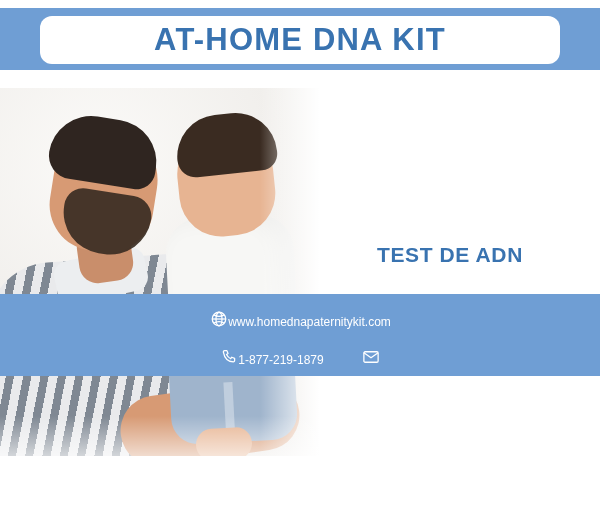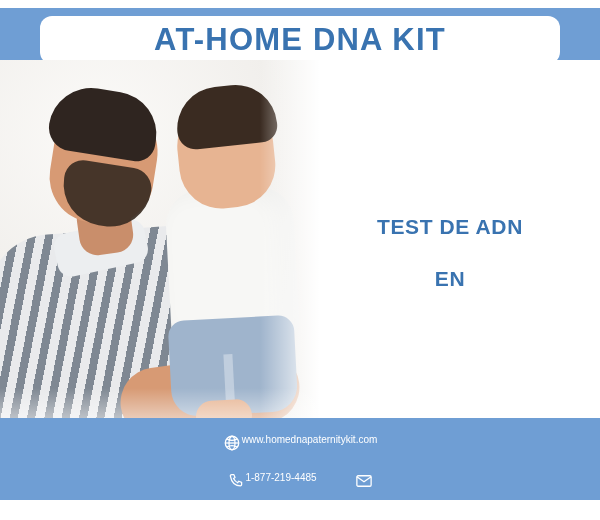--- a/index.html
+++ b/index.html
@@ -9,21 +9,21 @@
   body {
     width: 600px;
     height: 520px;
     font-family: "Liberation Sans", sans-serif;
     background: #ffffff;
     overflow: hidden;
   }
   .poster {
     position: relative;
     width: 600px;
-    height: 500px;
+    height: 376px;
     background: #ffffff;
     box-sizing: border-box;
   }
 
   
   .header-band {
     position: absolute;
     left: 0;
     top: 8px;
     width: 600px;
@@ -47,21 +47,21 @@
     font-weight: bold;
     letter-spacing: 1.2px;
     color: #3973b0;
     white-space: nowrap;
   }
 
   
   .body-area {
     position: absolute;
     left: 0;
-    top: 60px;
+    top: 88px;
     width: 600px;
     height: 368px;
     background: #ffffff;
   }
 
   
   .photo {
     position: absolute;
     left: 0;
     top: 0;
@@ -266,23 +266,23 @@
   .footer-row {
     display: flex;
     align-items: center;
     justify-content: center;
     gap: 10px;
     height: 38px;
   }
   .footer-row.first { padding-top: 6px; }
   .footer-item {
     display: flex;
-    align-items: flex-start;
+    align-items: flex-end;
     gap: 0;
-    font-size: 10px;
+    font-size: 12px;
     color: #ffffff;
     white-space: nowrap;
   }
   .footer-item.sep { margin-left: 28px; }
   .ico {
     display: inline-flex;
     align-items: center;
     justify-content: center;
     width: 19px;
     height: 19px;
@@ -343,21 +343,21 @@
       </div>
     </div>
 
     <div class="footer-row">
       <div class="footer-item">
         <span class="ico">
           <svg width="18" height="18" viewBox="0 0 24 24" fill="none" stroke="#ffffff" stroke-width="1.7" stroke-linecap="round" stroke-linejoin="round">
             <path d="M6.2 3.5h3l1.5 3.8-2 1.4a12 12 0 0 0 5.6 5.6l1.4-2 3.8 1.5v3a1.7 1.7 0 0 1-1.9 1.7C10.4 18 6 13.6 4.5 5.4A1.7 1.7 0 0 1 6.2 3.5z"></path>
           </svg>
         </span>
-        <span>1-877-219-4485</span>
+        <span>1-877-219-1879</span>
       </div>
 
       <div class="footer-item sep">
         <span class="ico">
           <svg width="18" height="18" viewBox="0 0 24 24" fill="none" stroke="#ffffff" stroke-width="1.7" stroke-linejoin="round">
             <rect x="2.5" y="5" width="19" height="14" rx="1.6"></rect>
             <path d="M2.5 6.2 12 13l9.5-6.8"></path>
           </svg>
         </span>
       </div>

